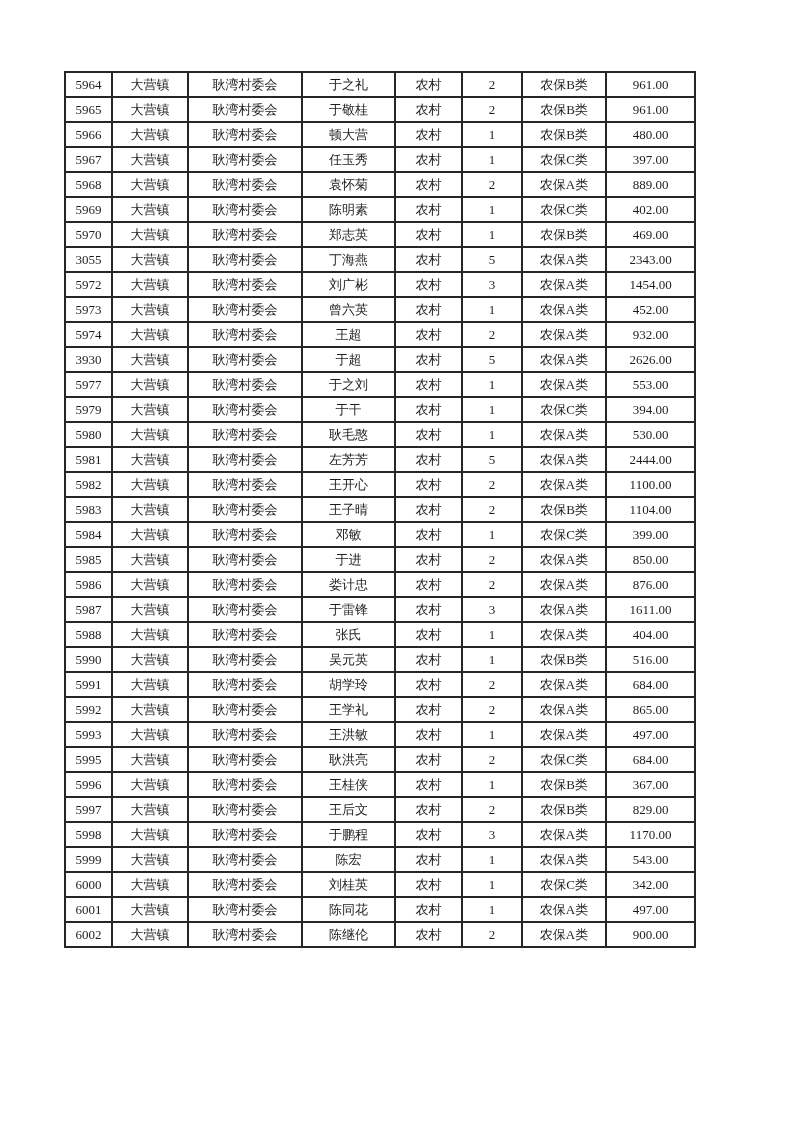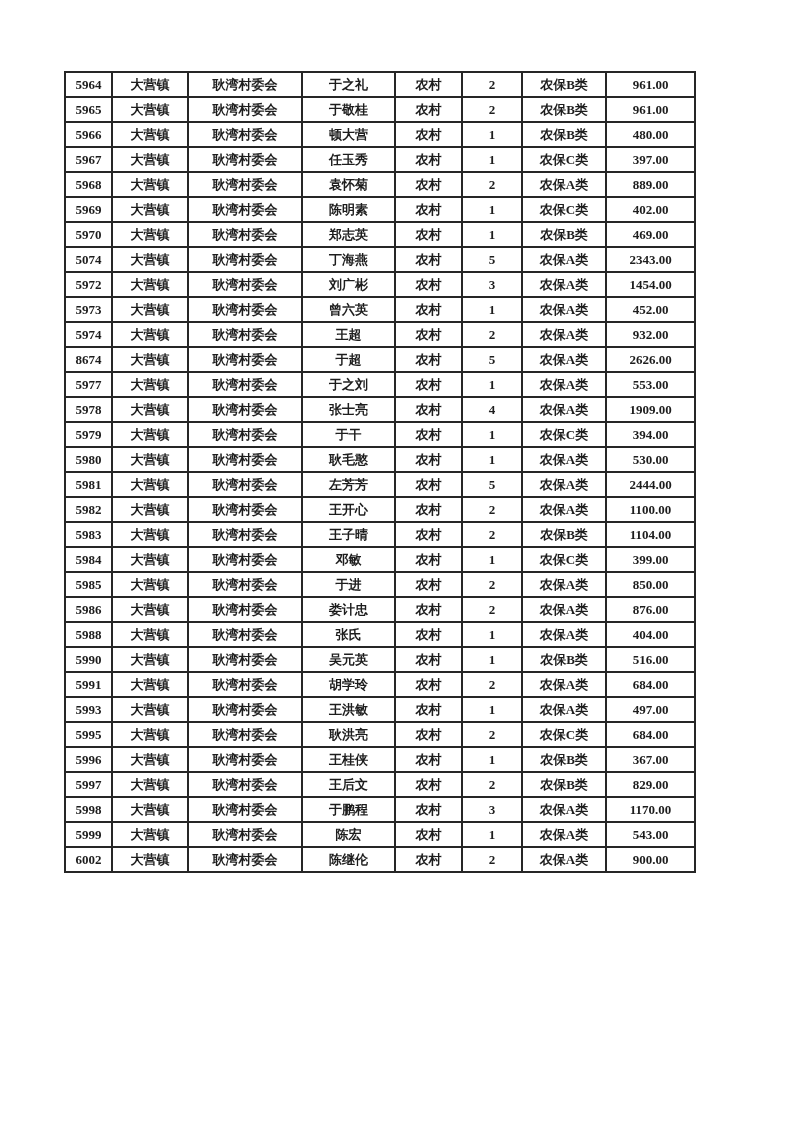--- a/index.html
+++ b/index.html
@@ -17,21 +17,20 @@
     height: 1122px;
     background: var(--page-bg);
     font-family: "Liberation Serif", "DejaVu Serif", serif;
   }
   .page {
     position: relative;
     width: 697px;
     height: 1122px;
     background: var(--page-bg);
     overflow: hidden;
-    font-weight: bold;
   }
   table.grid {
     position: absolute;
     left: 64px;
     top: 71px;
     width: 632px;
     table-layout: fixed;
     border-collapse: collapse;
   }
   table.grid td {
@@ -136,21 +135,21 @@
           <td>5970</td>
           <td>大营镇</td>
           <td>耿湾村委会</td>
           <td>郑志英</td>
           <td>农村</td>
           <td>1</td>
           <td>农保B类</td>
           <td>469.00</td>
         </tr>
         <tr>
-          <td>5074</td>
+          <td>3055</td>
           <td>大营镇</td>
           <td>耿湾村委会</td>
           <td>丁海燕</td>
           <td>农村</td>
           <td>5</td>
           <td>农保A类</td>
           <td>2343.00</td>
         </tr>
         <tr>
           <td>5972</td>
@@ -176,50 +175,40 @@
           <td>5974</td>
           <td>大营镇</td>
           <td>耿湾村委会</td>
           <td>王超</td>
           <td>农村</td>
           <td>2</td>
           <td>农保A类</td>
           <td>932.00</td>
         </tr>
         <tr>
-          <td>8674</td>
+          <td>3930</td>
           <td>大营镇</td>
           <td>耿湾村委会</td>
           <td>于超</td>
           <td>农村</td>
           <td>5</td>
           <td>农保A类</td>
           <td>2626.00</td>
         </tr>
         <tr>
           <td>5977</td>
           <td>大营镇</td>
           <td>耿湾村委会</td>
           <td>于之刘</td>
           <td>农村</td>
           <td>1</td>
           <td>农保A类</td>
           <td>553.00</td>
         </tr>
         <tr>
-          <td>5978</td>
-          <td>大营镇</td>
-          <td>耿湾村委会</td>
-          <td>张士亮</td>
-          <td>农村</td>
-          <td>4</td>
-          <td>农保A类</td>
-          <td>1909.00</td>
-        </tr>
-        <tr>
           <td>5979</td>
           <td>大营镇</td>
           <td>耿湾村委会</td>
           <td>于干</td>
           <td>农村</td>
           <td>1</td>
           <td>农保C类</td>
           <td>394.00</td>
         </tr>
         <tr>
@@ -286,20 +275,30 @@
           <td>5986</td>
           <td>大营镇</td>
           <td>耿湾村委会</td>
           <td>娄计忠</td>
           <td>农村</td>
           <td>2</td>
           <td>农保A类</td>
           <td>876.00</td>
         </tr>
         <tr>
+          <td>5987</td>
+          <td>大营镇</td>
+          <td>耿湾村委会</td>
+          <td>于雷锋</td>
+          <td>农村</td>
+          <td>3</td>
+          <td>农保A类</td>
+          <td>1611.00</td>
+        </tr>
+        <tr>
           <td>5988</td>
           <td>大营镇</td>
           <td>耿湾村委会</td>
           <td>张氏</td>
           <td>农村</td>
           <td>1</td>
           <td>农保A类</td>
           <td>404.00</td>
         </tr>
         <tr>
@@ -316,20 +315,30 @@
           <td>5991</td>
           <td>大营镇</td>
           <td>耿湾村委会</td>
           <td>胡学玲</td>
           <td>农村</td>
           <td>2</td>
           <td>农保A类</td>
           <td>684.00</td>
         </tr>
         <tr>
+          <td>5992</td>
+          <td>大营镇</td>
+          <td>耿湾村委会</td>
+          <td>王学礼</td>
+          <td>农村</td>
+          <td>2</td>
+          <td>农保A类</td>
+          <td>865.00</td>
+        </tr>
+        <tr>
           <td>5993</td>
           <td>大营镇</td>
           <td>耿湾村委会</td>
           <td>王洪敏</td>
           <td>农村</td>
           <td>1</td>
           <td>农保A类</td>
           <td>497.00</td>
         </tr>
         <tr>
@@ -374,20 +383,40 @@
         </tr>
         <tr>
           <td>5999</td>
           <td>大营镇</td>
           <td>耿湾村委会</td>
           <td>陈宏</td>
           <td>农村</td>
           <td>1</td>
           <td>农保A类</td>
           <td>543.00</td>
+        </tr>
+        <tr>
+          <td>6000</td>
+          <td>大营镇</td>
+          <td>耿湾村委会</td>
+          <td>刘桂英</td>
+          <td>农村</td>
+          <td>1</td>
+          <td>农保C类</td>
+          <td>342.00</td>
+        </tr>
+        <tr>
+          <td>6001</td>
+          <td>大营镇</td>
+          <td>耿湾村委会</td>
+          <td>陈同花</td>
+          <td>农村</td>
+          <td>1</td>
+          <td>农保A类</td>
+          <td>497.00</td>
         </tr>
         <tr>
           <td>6002</td>
           <td>大营镇</td>
           <td>耿湾村委会</td>
           <td>陈继伦</td>
           <td>农村</td>
           <td>2</td>
           <td>农保A类</td>
           <td>900.00</td>

